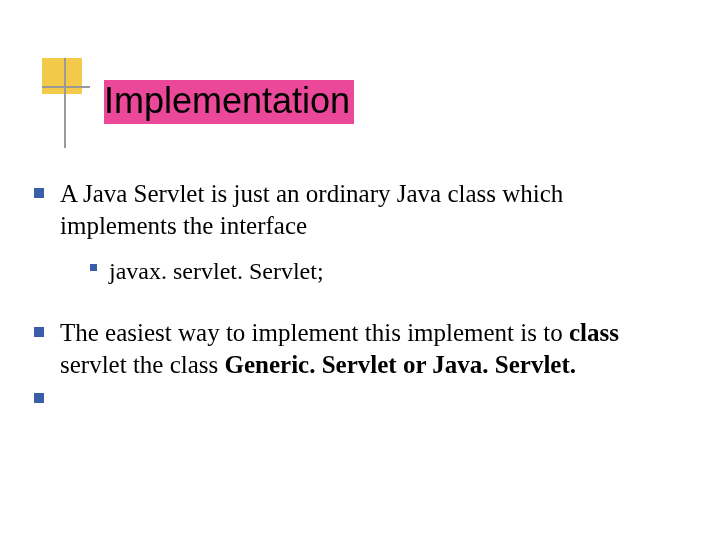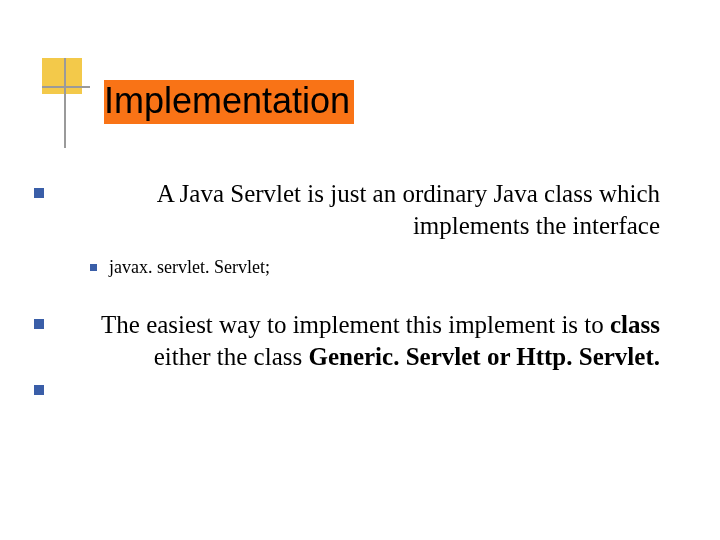--- a/index.html
+++ b/index.html
@@ -43,34 +43,33 @@
     background: #9a9a9a;
   }
   .slide-title {
     position: absolute;
     top: 80px;
     left: 104px;
     font-family: Verdana, Arial, sans-serif;
     font-size: 36px;
     color: #000000;
     font-weight: normal;
-    background: #f97316;
+    background: #ec4899;
     padding: 0 4px 2px 0;
   }
   .content {
     position: absolute;
     top: 178px;
     left: 34px;
     right: 60px;
   }
   .bullet-item {
     display: flex;
     align-items: flex-start;
     margin-bottom: 8px;
-    text-align: right;
   }
   .bullet-item.level1 {
     margin-left: 0;
   }
   .bullet-item.level2 {
     margin-left: 56px;
     margin-top: 14px;
     margin-bottom: 30px;
   }
   .bullet-marker {
@@ -86,21 +85,21 @@
     height: 7px;
     margin-top: 8px;
     margin-right: 12px;
   }
   .bullet-text {
     font-size: 25px;
     line-height: 1.28;
     color: #000000;
   }
   .bullet-text.small {
-    font-size: 18px;
+    font-size: 24px;
   }
   .bold { font-weight: bold; }
 </style>
 </head>
 <body>
 
 <div class="title-decoration">
   <div class="yellow-box"></div>
   <div class="gray-line-h"></div>
   <div class="gray-line-v"></div>
@@ -116,21 +115,21 @@
   </div>
 
   <div class="bullet-item level2">
     <div class="bullet-marker small"></div>
     <div class="bullet-text small">javax. servlet. Servlet;</div>
   </div>
 
   <div class="bullet-item level1">
     <div class="bullet-marker"></div>
     <div class="bullet-text">
-      <span>The easiest way to implement this implement  is to </span><span class="bold">class</span><span> either the class </span><span class="bold">Generic. Servlet or Http. Servlet.</span>
+      <span>The easiest way to implement this implement  is to </span><span class="bold">class</span><span> servlet the class </span><span class="bold">Generic. Servlet or Java. Servlet.</span>
     </div>
   </div>
 
   <div class="bullet-item level1" style="margin-top:-6px;">
     <div class="bullet-marker" style="visibility:visible;"></div>
     <div class="bullet-text"></div>
   </div>
 
 </div>
 

